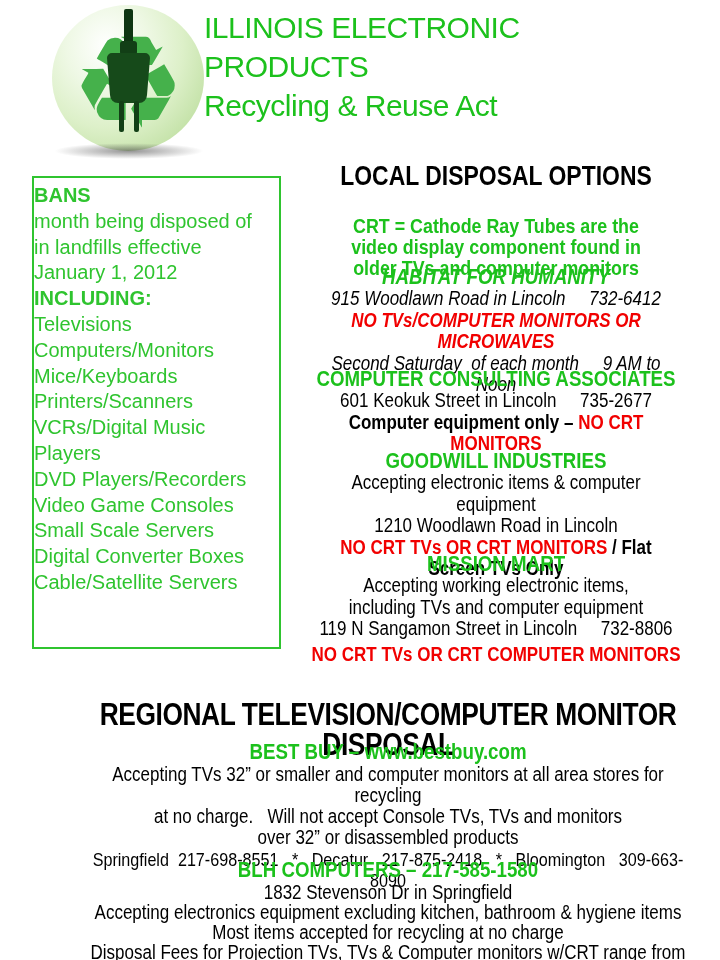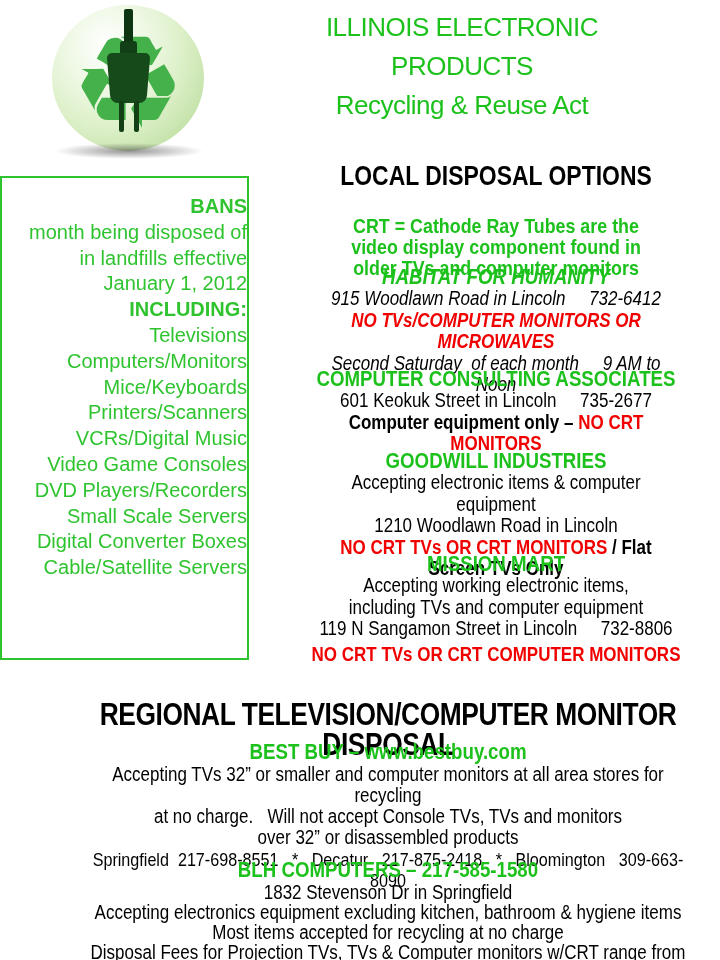--- a/index.html
+++ b/index.html
@@ -30,29 +30,29 @@
     font-family:"DejaVu Sans", sans-serif;
   }
   .plug-svg{position:absolute;left:50%;top:4px;transform:translateX(-50%);}
   .logo-shadow{
     position:absolute;left:6px;bottom:-2px;width:150px;height:16px;border-radius:50%;
     background:radial-gradient(ellipse at center, rgba(60,60,60,.55) 0%, rgba(60,60,60,0) 70%);
   }
 
   
   .title{
-    position:absolute;left:204px;top:8px;width:516px;text-align:center;
-    color:var(--green);font-size:26px;line-height:39px;letter-spacing:-0.5px;
+    position:absolute;left:204px;top:8px;width:516px;
+    color:var(--green);font-size:30px;line-height:39px;letter-spacing:-0.5px;
   }
 
   
   .bans{
-    position:absolute;left:0;top:176px;width:245px;height:464px;
+    position:absolute;left:32px;top:176px;width:245px;height:464px;
     border:2px solid var(--boxgreen);color:var(--boxgreen);
-    text-align:right;font-size:20px;padding-top:16px;
+    text-align:left;font-size:20px;padding-top:5px;
   }
   .bans .line{line-height:25.8px;}
 
   
   .rc{position:absolute;left:278px;top:158px;width:436px;text-align:center;}
   .rc-sec{position:absolute;left:0;right:0;}
   .local-h{font-size:27px;line-height:24px;font-weight:700;}
   .crt-line{font-size:21px;line-height:21px;font-weight:700;color:var(--green);}
   .sec-h{font-size:22px;line-height:23px;font-weight:700;color:var(--green);}
   .sec-l{font-size:20px;line-height:21.5px;}
@@ -102,22 +102,23 @@
     <div class="line t b">BANS</div>
     <div class="line t">month being disposed of</div>
     <div class="line t">in landfills effective</div>
     <div class="line t">January 1, 2012</div>
     <div class="line t b">INCLUDING:</div>
     <div class="line t">Televisions</div>
     <div class="line t">Computers/Monitors</div>
     <div class="line t">Mice/Keyboards</div>
     <div class="line t">Printers/Scanners</div>
     <div class="line t">VCRs/Digital Music</div>
+    <div class="line t">Players</div>
+    <div class="line t">DVD Players/Recorders</div>
     <div class="line t">Video Game Consoles</div>
-    <div class="line t">DVD Players/Recorders</div>
     <div class="line t">Small Scale Servers</div>
     <div class="line t">Digital Converter Boxes</div>
     <div class="line t">Cable/Satellite Servers</div>
   </div>
 
   <div class="rc">
     <div class="rc-sec" style="top:6px;">
       <div class="local-h t cx">LOCAL DISPOSAL OPTIONS</div>
     </div>
 

